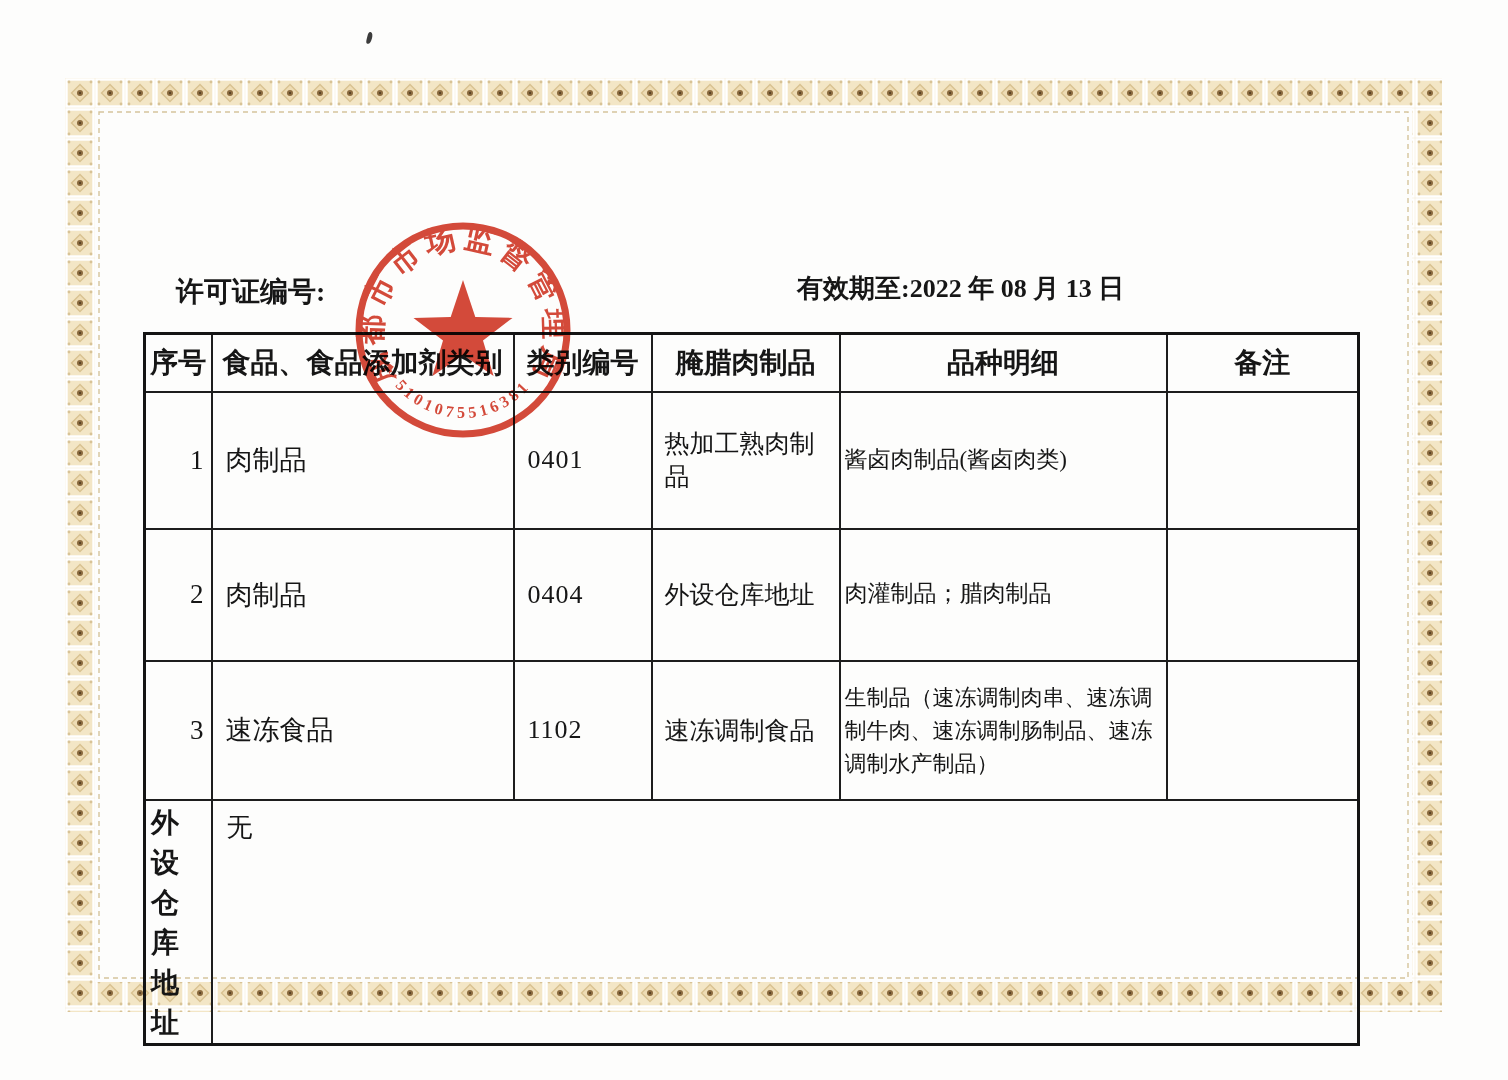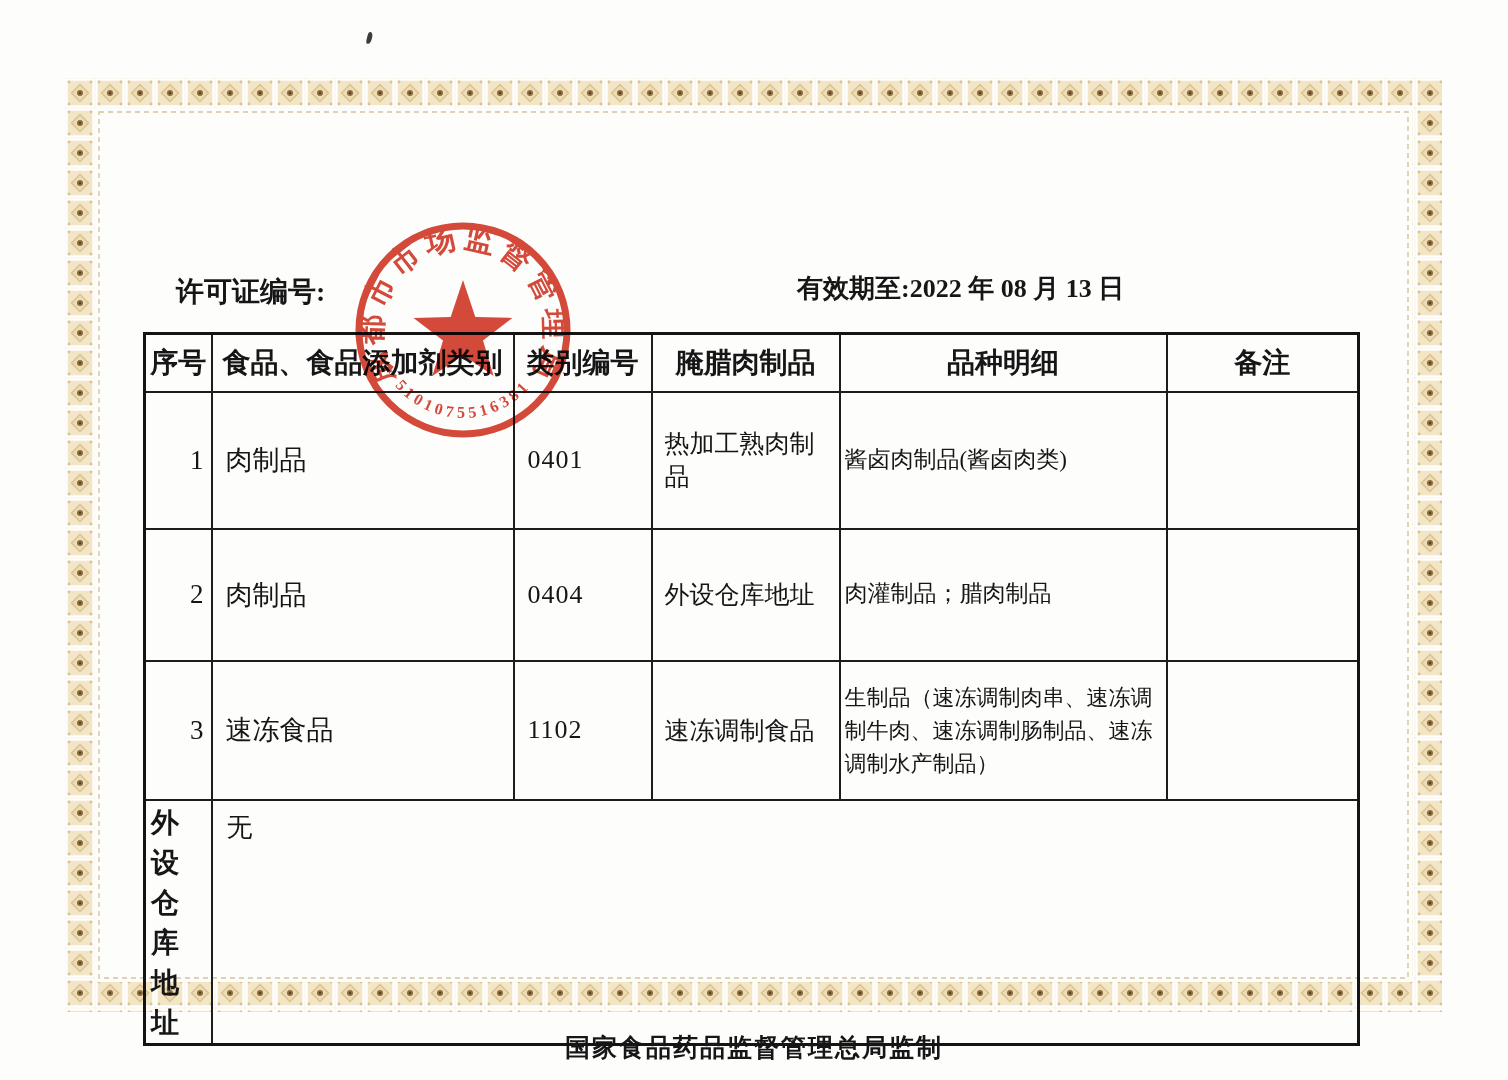--- a/index.html
+++ b/index.html
@@ -138,15 +138,14 @@
     <circle cx="122" cy="122" r="104" fill="none" stroke="#d23a29" stroke-width="7"></circle>
     <polygon fill="#d23a29" points="122,72 134.3,109 171.5,109.9 142,132.5 152.6,168.1 122,147 91.4,168.1 102,132.5 72.5,109.9 109.7,109"></polygon>
     <text font-size="30" font-weight="700" fill="#d23a29" letter-spacing="6" font-family="Liberation Serif, DejaVu Serif, serif">
       <textPath href="#arcTop" startOffset="50%" text-anchor="middle">成都市市场监督管理局</textPath>
     </text>
     <text font-size="16" font-weight="700" fill="#d23a29" letter-spacing="4" font-family="Liberation Serif, DejaVu Serif, serif">
       <textPath href="#arcBot" startOffset="50%" text-anchor="middle">5101075516381</textPath>
     </text>
   </svg>
 
-  <div class="footer">国家食品药品监督管理总局监制</div>
 
 </div>
 
 </body></html>

